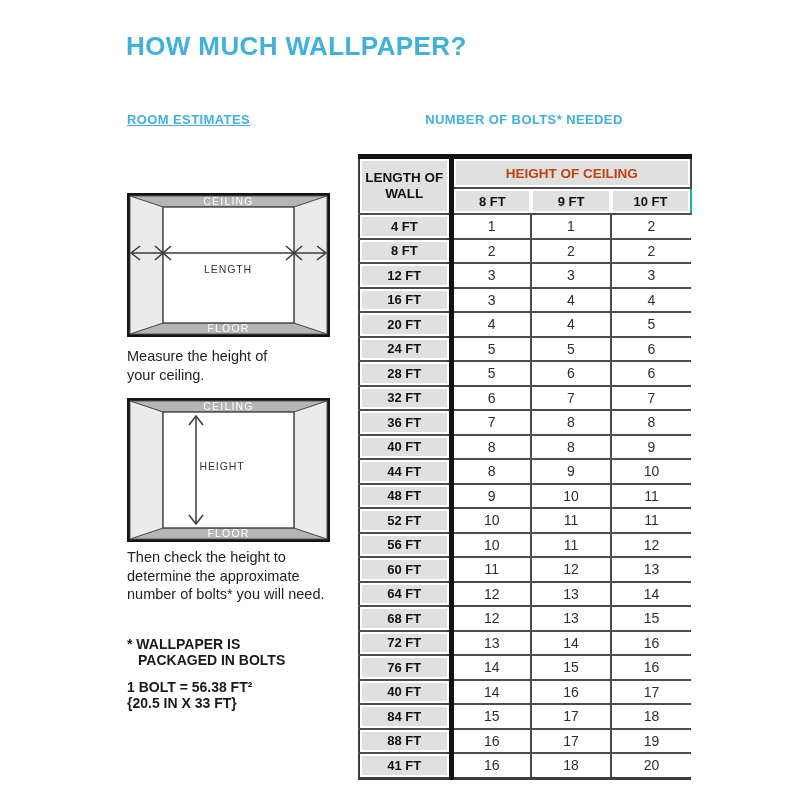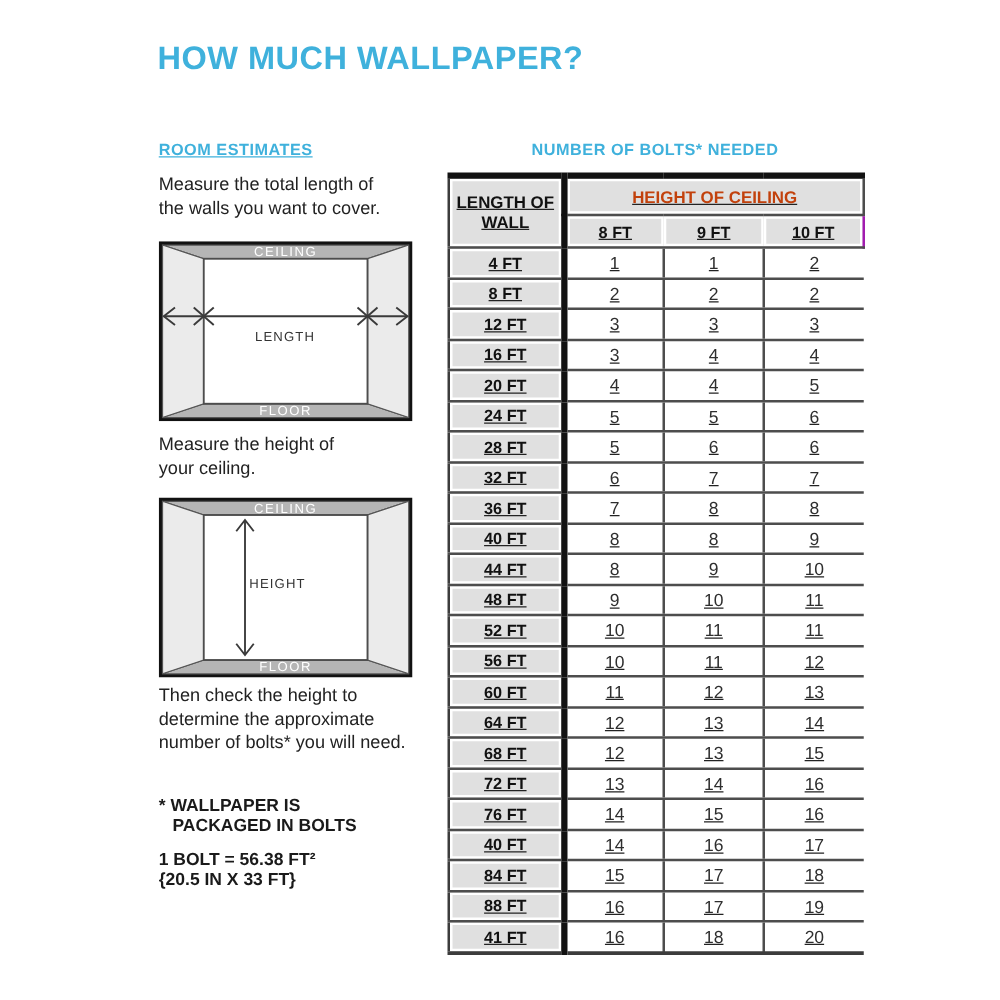--- a/index.html
+++ b/index.html
@@ -25,47 +25,45 @@
 
   
   .diagram{left:127px;width:203px;height:144px;}
   #diagram-length{top:193px;}
   #diagram-height{top:398px;}
   .diagram text{font-family:"Liberation Sans",sans-serif;}
   .band-label{font-size:10.5px;letter-spacing:1.2px;fill:#ffffff;}
   .dim-label{font-size:10.5px;letter-spacing:.9px;fill:#333;}
 
   
-  #bolts-table{position:absolute;left:358px;top:138px;border-collapse:collapse;table-layout:fixed;
-    width:332px;border-top:5px solid #121212;border-left:2px solid #3c3c3c;border-bottom:3px solid #3c3c3c;text-decoration:underline;}
+  #bolts-table{position:absolute;left:358px;top:154px;border-collapse:collapse;table-layout:fixed;
+    width:332px;border-top:5px solid #121212;border-left:2px solid #3c3c3c;border-bottom:3px solid #3c3c3c;}
   #bolts-table th,#bolts-table td{padding:0;text-align:center;vertical-align:middle;
     border-bottom:2px solid #4d4d4d;}
   .graycell{background:#e0e0e0;box-shadow:inset 0 0 0 2px #fff;}
   #corner-header{font-size:13.5px;font-weight:bold;color:#111;line-height:1.18;
     border-right:5px solid #121212 !important;}
   #group-header{font-size:13.5px;font-weight:bold;color:#c2410c;border-right:2px solid #4d4d4d;}
   .col-header{font-size:13px;font-weight:bold;color:#111;height:24px;}
-  .col-header.last{border-right:2px solid #a21caf;margin-top:32px;}
+  .col-header.last{border-right:2px solid #14b8a6;margin-top:32px;}
   .hrow1 th{height:28px;}
   #bolts-table tbody th{font-size:13px;font-weight:bold;color:#111;height:22.5px;
     border-right:5px solid #121212;}
   #bolts-table tbody td{font-size:14px;color:#2e2e2e;height:22.5px;background:#fff;}
   #bolts-table tbody td + td{border-left:2px solid #4d4d4d;}
 </style>
 </head>
 <body>
 
 <div id="page">
 
   <div id="page-title" class="abs">HOW MUCH WALLPAPER?</div>
 
   <div id="room-heading" class="abs section-heading">ROOM ESTIMATES</div>
 
-  <div id="step-length" class="abs step">Measure the total length of
-the walls you want to cover.</div>
 
   <svg id="diagram-length" class="abs diagram" viewBox="0 0 203 144">
     <rect x="1.5" y="1.5" width="200" height="141" fill="#ffffff" stroke="#121212" stroke-width="3"></rect>
     <polygon points="3,3 200,3 167,14 36,14" fill="#b5b5b5" stroke="#555" stroke-width="1"></polygon>
     <polygon points="3,141 200,141 167,130 36,130" fill="#b5b5b5" stroke="#555" stroke-width="1"></polygon>
     <polygon points="3,3 36,14 36,130 3,141" fill="#ebebeb" stroke="#555" stroke-width="1"></polygon>
     <polygon points="200,3 167,14 167,130 200,141" fill="#ebebeb" stroke="#555" stroke-width="1"></polygon>
     <rect x="36" y="14" width="131" height="116" fill="#ffffff" stroke="#4d4d4d" stroke-width="1.5"></rect>
     <text class="band-label" x="101.5" y="12" text-anchor="middle">CEILING</text>
     <text class="band-label" x="101.5" y="139" text-anchor="middle">FLOOR</text>

